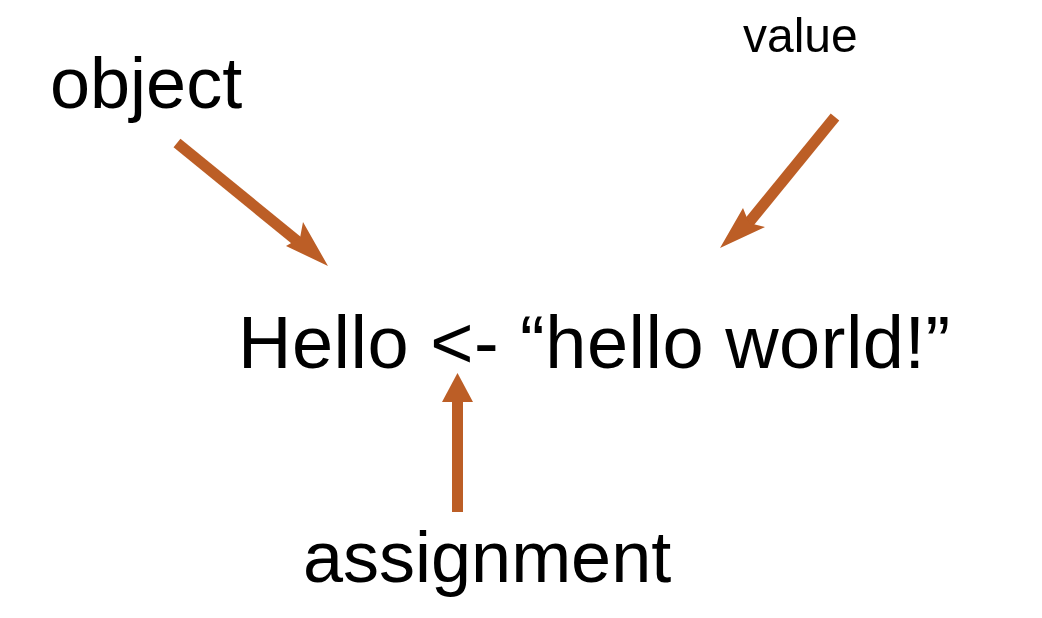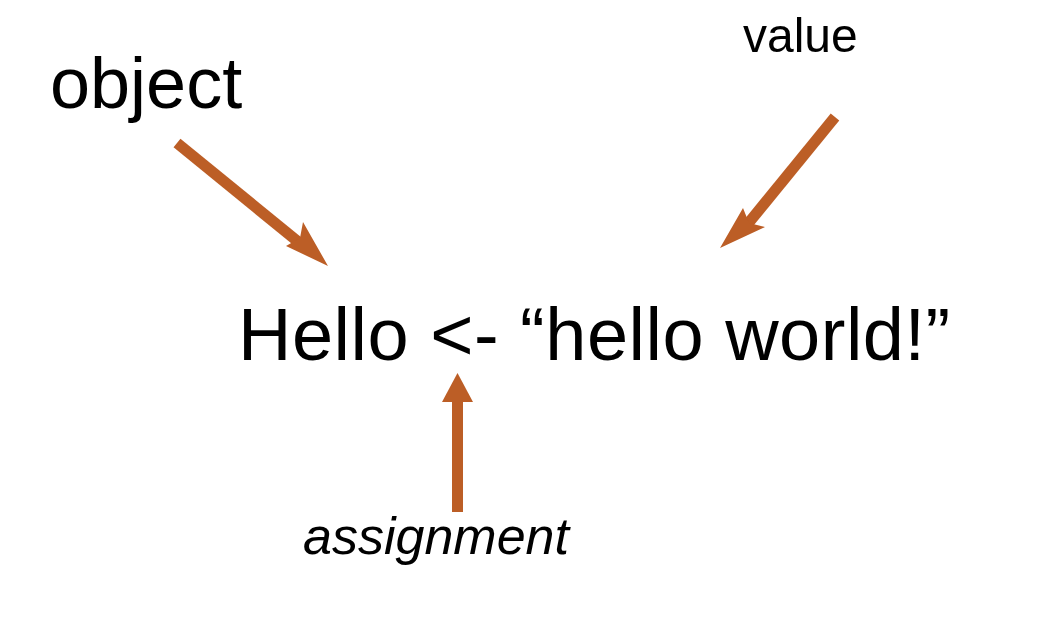--- a/index.html
+++ b/index.html
@@ -28,28 +28,27 @@
     top: 47px;
     font-size: 72px;
   }
   #label-value {
     left: 743px;
     top: 12px;
     font-size: 48px;
   }
   #label-assignment {
     left: 303px;
-    top: 510px;
-    font-size: 52px;
-    font-style: italic;
+    top: 521px;
+    font-size: 72px;
   }
   #code-line {
     position: absolute;
     left: 238px;
-    top: 298px;
+    top: 306px;
     font-size: 74px;
     white-space: pre;
     line-height: 1;
     letter-spacing: 0.5px;
     color: #000000;
   }
   #arrow-layer {
     position: absolute;
     left: 0;
     top: 0;

